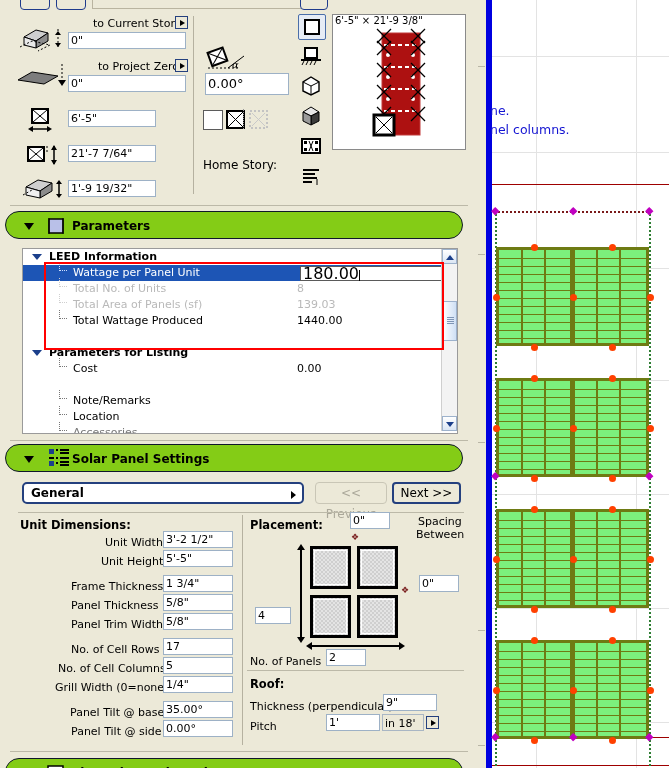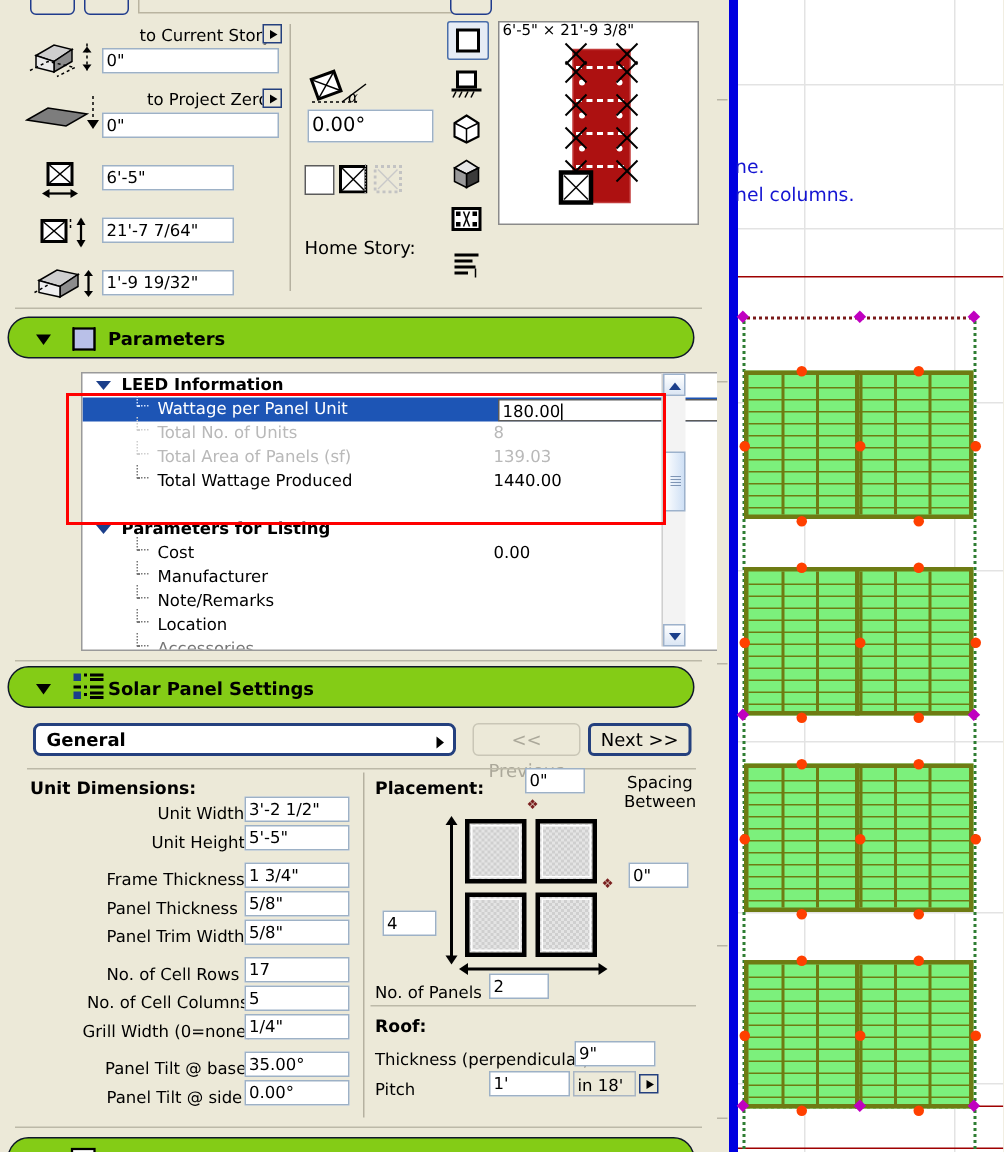--- a/index.html
+++ b/index.html
@@ -63,41 +63,41 @@
   .sect{
     position:absolute;left:5px;width:458px;height:28px;
     background:#84cc16;border:1px solid #0f172a;border-radius:14px;
     box-sizing:border-box;
   }
   .sect-tri{position:absolute;left:18px;top:11px;border-top:7px solid #000;border-left:5px solid transparent;border-right:5px solid transparent;}
   .sect-title{position:absolute;left:66px;top:7px;font-weight:bold;font-size:12px;}
 
   
   .plist{
-    position:absolute;background:#fff;border:1px solid #9a9a9a;overflow:hidden;margin-left:32px;
+    position:absolute;background:#fff;border:1px solid #9a9a9a;overflow:hidden;
   }
   .prow{position:absolute;left:0;width:100%;height:16px;}
   .prow .pname{position:absolute;font-size:11px;white-space:nowrap;}
   .prow .pval{position:absolute;font-size:11px;}
   .prow.group .pname{font-weight:bold;left:26px;top:1px;}
   .grp-tri{position:absolute;left:9px;top:5px;width:0;height:0;border-top:6px solid #1b3f8b;border-left:5px solid transparent;border-right:5px solid transparent;}
   .prow.sel{background:#1D55B5;}
   .prow.sel .pname{color:#fff;}
   .prow.dim .pname,.prow.dim .pval{color:#b9b9b9;}
   .treestub{position:absolute;left:36px;top:0;width:10px;height:16px;}
   .treestub:before{content:"";position:absolute;left:0;top:0;height:9px;border-left:1px dotted #777;}
   .treestub:after{content:"";position:absolute;left:0;top:8px;width:8px;border-top:1px dotted #777;}
   .prow.sel .treestub:before{border-left-color:#cfe0ff;}
   .prow.sel .treestub:after{border-top-color:#cfe0ff;}
   .prow.dim .treestub:before{border-left-color:#cfcfcf;}
   .prow.dim .treestub:after{border-top-color:#cfcfcf;}
 
   .pedit{
     position:absolute;background:#fff;border:1px solid #5a5a5a;height:15px;
-    font-size:11px;line-height:14px;padding-left:2px;box-sizing:border-box;color:#000;
+    font-size:16px;line-height:14px;padding-left:2px;box-sizing:border-box;color:#000;
   }
   .caret{position:absolute;width:1px;background:#000;height:11px;top:2px;}
 
   .redbox{position:absolute;border:2px solid #FF0000;box-sizing:border-box;pointer-events:none;}
 
   
   .sb{position:absolute;width:15px;background:#F3F3F3;border-left:1px solid #cfcfcf;}
   .sb-btn{position:absolute;left:0;width:15px;height:15px;background:linear-gradient(#ffffff,#dbe6f4);border:1px solid #9db2cc;box-sizing:border-box;}
   .sb-btn .chev{position:absolute;left:3px;top:5px;width:0;height:0;border-left:4px solid transparent;border-right:4px solid transparent;}
   .sb-thumb{position:absolute;left:0;width:15px;background:linear-gradient(90deg,#ffffff,#cfe0f5);border:1px solid #9db2cc;box-sizing:border-box;}
@@ -386,24 +386,20 @@
 
       <div class="prow group" style="top:96px;">
         <span class="grp-tri"></span>
         <span class="pname">Parameters for Listing</span>
       </div>
       <div class="prow" style="top:112px;">
         <span class="treestub" style="top:-3px;"></span>
         <span class="pname" style="left:50px;top:1px;">Cost</span>
         <span class="pval" style="left:274px;top:1px;">0.00</span>
       </div>
-      <div class="prow" style="top:128px;">
-        <span class="treestub" style="top:-3px;"></span>
-        <span class="pname" style="left:50px;top:1px;">Manufacturer</span>
-      </div>
       <div class="prow" style="top:144px;">
         <span class="treestub" style="top:-3px;"></span>
         <span class="pname" style="left:50px;top:1px;">Note/Remarks</span>
       </div>
       <div class="prow" style="top:160px;">
         <span class="treestub" style="top:-3px;"></span>
         <span class="pname" style="left:50px;top:1px;">Location</span>
       </div>
       <div class="prow" style="top:176px;">
         <span class="treestub" style="top:-3px;"></span>

